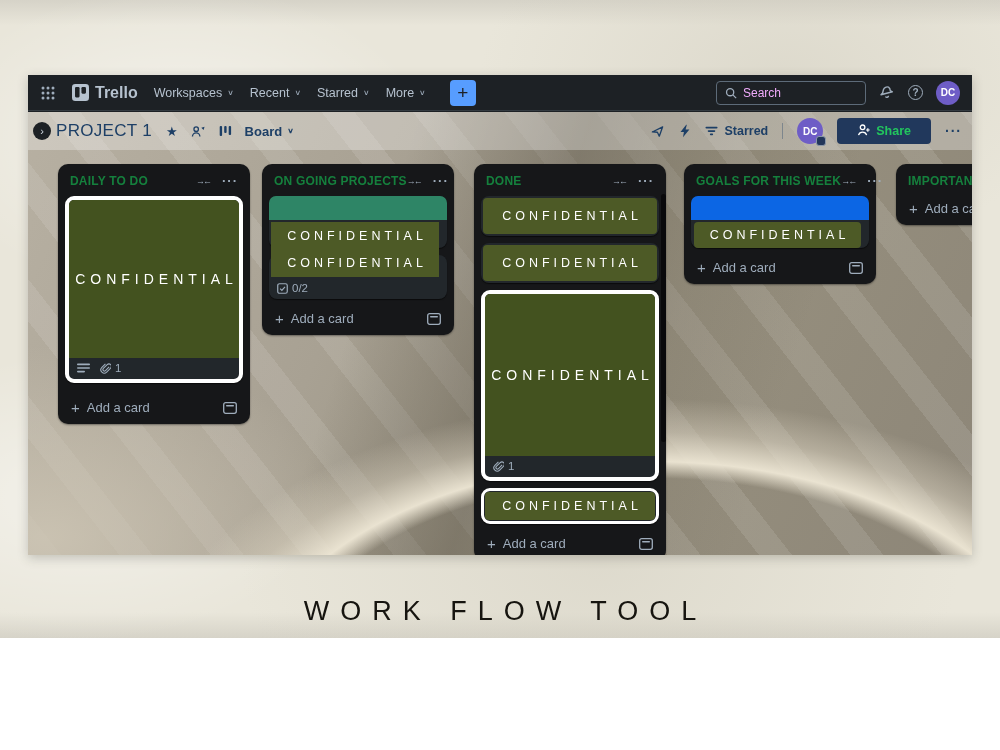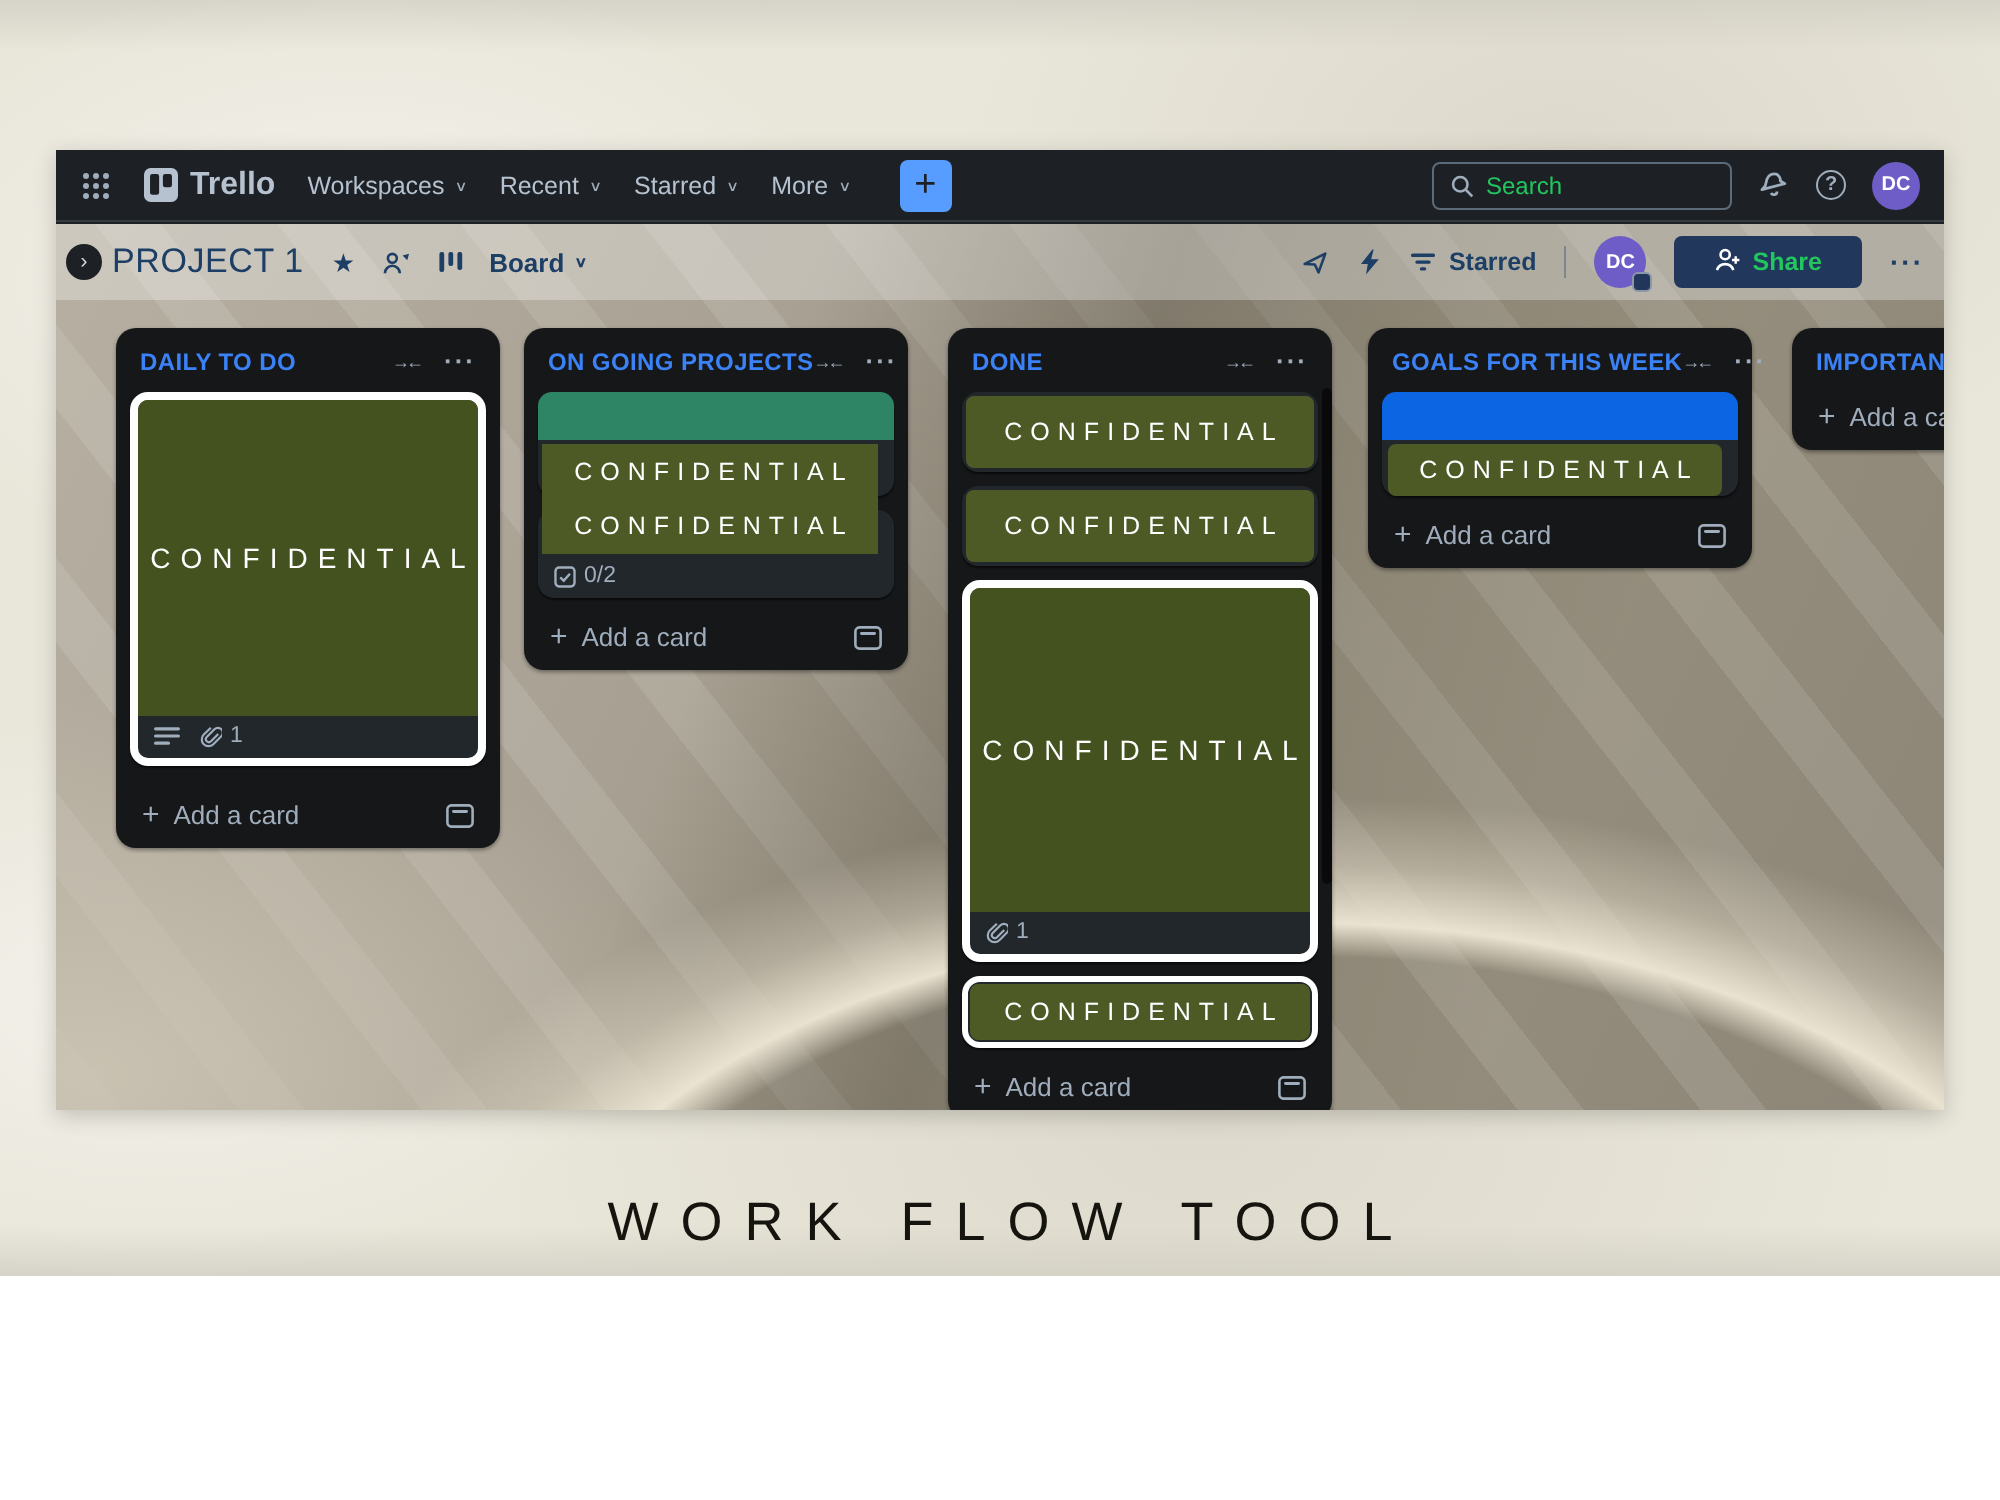--- a/index.html
+++ b/index.html
@@ -45,21 +45,21 @@
   .create-btn {
     width:26px; height:26px; border-radius:4px; background:#579dff; color:#1d2125;
     display:flex; align-items:center; justify-content:center; font-size:19px; font-weight:500;
     margin-left:8px; cursor:pointer; line-height:1;
   }
   .nav-right { margin-left:auto; display:flex; align-items:center; gap:13px; }
   .search-box {
     width:150px; height:24px; border:1px solid #5d6b79; border-radius:4px;
     display:flex; align-items:center; gap:6px; padding:0 8px; background:#1d2125;
   }
-  .search-box span { font-size:12px; color:#22c55e; }
+  .search-box span { font-size:12px; color:#f0abfc; }
   .round-help {
     width:15px; height:15px; border:1.6px solid #9fadbc; border-radius:50%;
     color:#9fadbc; font-size:10px; font-weight:700; display:flex; align-items:center; justify-content:center;
   }
   .avatar-sm {
     width:24px; height:24px; border-radius:50%; background:#6e5dc6; color:#fff;
     font-size:10px; font-weight:700; display:flex; align-items:center; justify-content:center;
   }
 
   
@@ -104,21 +104,21 @@
     font-size:12.5px; font-weight:600; padding:6px 20px; border-radius:4px; cursor:pointer;
   }
   .bh-dots { font-weight:700; font-size:14px; letter-spacing:1px; cursor:pointer; }
 
   
   .list {
     position:absolute; width:192px; background:#161719; border-radius:10px;
     padding:6px; color:#b6c2cf; box-shadow:0 1px 2px rgba(0,0,0,.4);
   }
   .list-head { display:flex; align-items:center; padding:4px 6px 8px 6px; }
-  .list-title { flex:1; font-size:12px; font-weight:700; color:#3b82f6; letter-spacing:.2px; white-space:nowrap; }
+  .list-title { flex:1; font-size:12px; font-weight:700; color:#15803d; letter-spacing:.2px; white-space:nowrap; }
   .head-icons { display:flex; align-items:center; gap:12px; color:#9fadbc; }
   .collapse-glyph { font-size:9px; letter-spacing:-2px; cursor:pointer; }
   .dots-glyph { font-weight:700; font-size:13px; letter-spacing:1px; cursor:pointer; line-height:0.4; }
 
   .card {
     background:#22272b; border-radius:8px; margin:0 1px 7px 1px; position:relative;
     box-shadow:0 1px 1px rgba(3,4,4,.6); cursor:pointer;
   }
   .redaction {
     background:#4d5a26; color:#fff; display:flex; align-items:center; justify-content:center;

